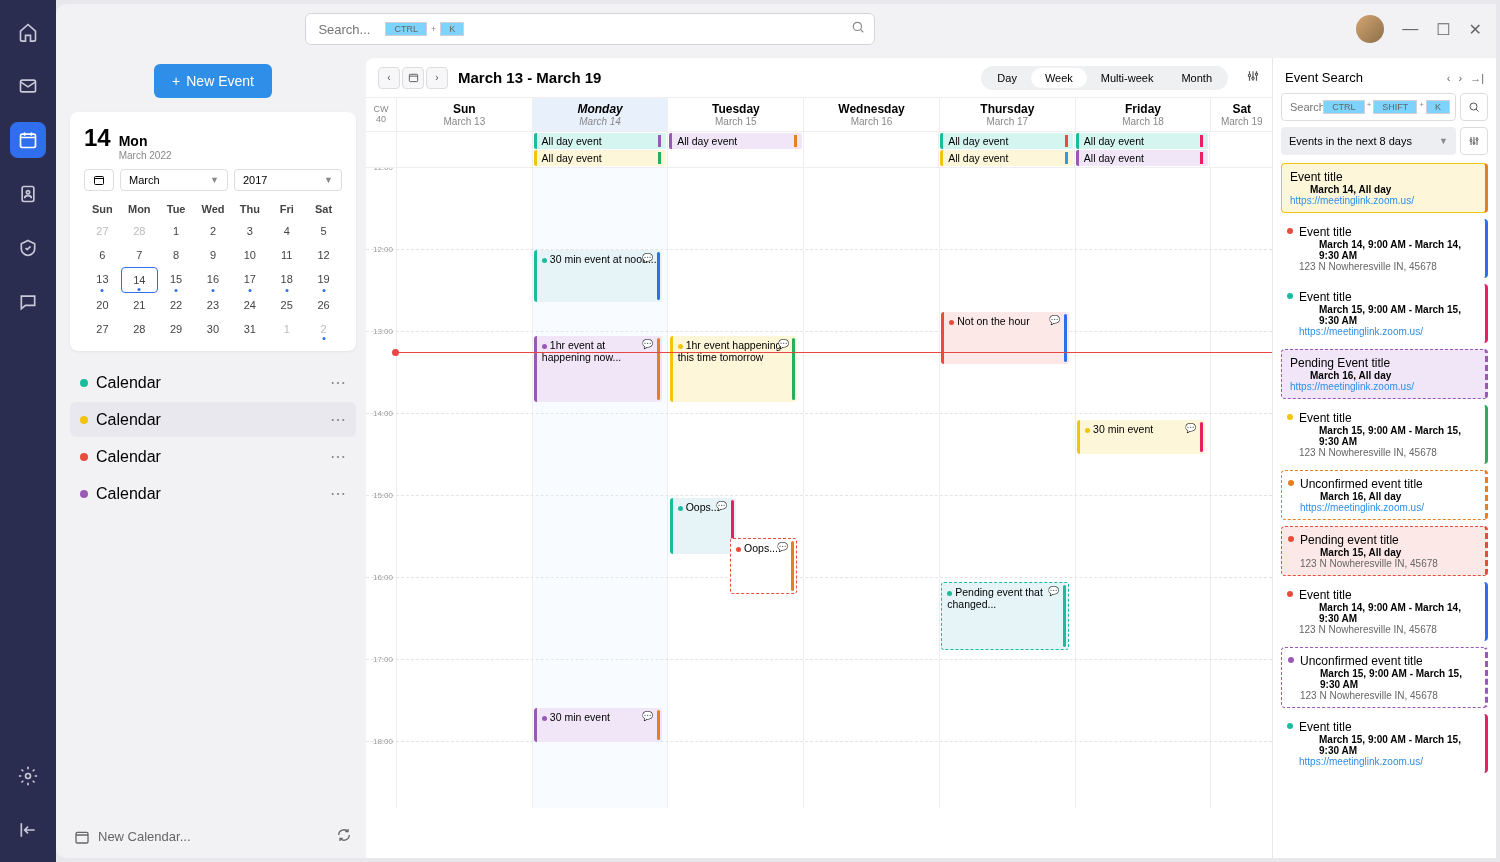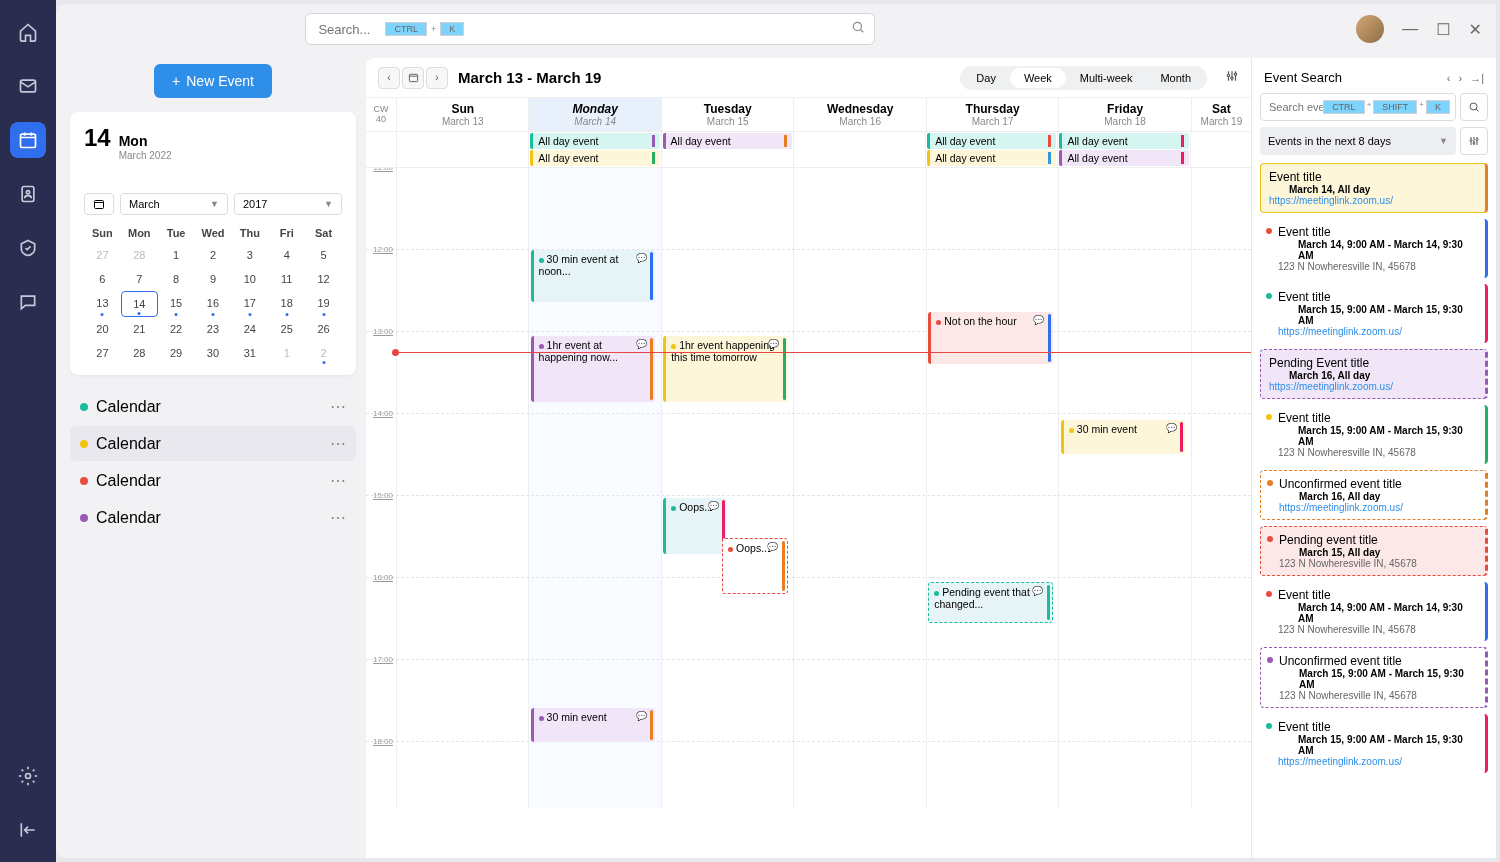--- a/index.html
+++ b/index.html
@@ -32,21 +32,21 @@
 
 
 .sidebar { width: 310px; padding: 10px 10px 0 14px; display: flex; flex-direction: column; }
 .new-event-btn { background: #2f8fe8; color: #fff; border: none; border-radius: 6px; padding: 9px 18px; font-size: 14px; font-weight: 500; cursor: pointer; display: flex; align-items: center; gap: 6px; margin: 0 auto 14px; }
 .mini-cal-card { background: #fff; border-radius: 8px; padding: 12px 14px 10px; box-shadow: 0 1px 3px rgba(0,0,0,0.06); }
 .mini-date-head { display: flex; align-items: baseline; gap: 8px; margin-bottom: 8px; }
 .mini-big-day { font-size: 24px; font-weight: 600; }
 .mini-day-name { font-size: 14px; font-weight: 600; }
 .mini-month-year { font-size: 10px; color: #888; display: block; }
 .mini-selects { display: flex; gap: 6px; margin-bottom: 8px; }
-.mini-select { flex: 1; border: 1px solid #ddd; border-radius: 4px; padding: 4px 8px; font-size: 11px; background: #fff; display: flex; align-items: center; justify-content: space-between; cursor: pointer; margin-top: 24px; }
+.mini-select { flex: 1; border: 1px solid #ddd; border-radius: 4px; padding: 4px 8px; font-size: 11px; background: #fff; display: flex; align-items: center; justify-content: space-between; cursor: pointer; }
 .mini-select.small { flex: 0 0 24px; justify-content: center; }
 .mini-cal-grid { display: grid; grid-template-columns: repeat(7, 1fr); text-align: center; font-size: 11px; }
 .mini-dow { font-weight: 600; color: #444; padding: 4px 0; }
 .mini-day { padding: 6px 0; color: #444; position: relative; cursor: pointer; }
 .mini-day.dim { color: #bbb; }
 .mini-day.today { background: #fff; border: 1.5px solid #2f6fed; border-radius: 4px; }
 .mini-dot { width: 3px; height: 3px; border-radius: 50%; background: #2f6fed; position: absolute; bottom: 1px; left: 50%; transform: translateX(-50%); }
 
 .cal-list { margin-top: 14px; display: flex; flex-direction: column; gap: 2px; }
 .cal-list-item { display: flex; align-items: center; gap: 8px; padding: 8px 10px; border-radius: 6px; cursor: pointer; }
@@ -79,37 +79,37 @@
 .allday-rows { display: flex; border-bottom: 1px solid #eee; }
 .allday-gutter { width: 30px; }
 .allday-col { flex: 1; border-left: 1px solid #eee; padding: 1px; display: flex; flex-direction: column; gap: 1px; }
 .allday-col.sat { flex: 0.45; }
 .allday-event { font-size: 10.5px; padding: 2px 5px; border-radius: 2px; position: relative; border-left-width: 3px; border-left-style: solid; display: flex; }
 .allday-event .stripe { width: 3px; margin-left: auto; }
 
 .hour-grid { position: relative; height: 640px; overflow-y: auto; }
 .hour-rows { position: relative; }
 .hour-row { height: 82px; border-bottom: 1px dashed #e4e4e8; display: flex; }
-.hour-label { width: 30px; font-size: 8px; color: #999; text-align: right; padding-right: 3px; margin-top: -5px; text-decoration: underline; }
+.hour-label { width: 30px; font-size: 8px; color: #999; text-align: right; padding-right: 3px; margin-top: -5px; }
 .hour-cells { flex: 1; display: flex; }
 .hour-cell { flex: 1; border-left: 1px solid #eee; position: relative; }
 .hour-cell.sat { flex: 0.45; }
 .hour-cell.today { background: #f8fbff; }
 
 .event-block { position: absolute; left: 2px; right: 6px; border-radius: 3px; padding: 3px 5px; font-size: 10.5px; overflow: hidden; border-left: 3px solid; }
 .event-block .edot { width: 5px; height: 5px; border-radius: 50%; display: inline-block; margin-right: 3px; vertical-align: middle; }
 .event-block .ricon { position: absolute; top: 3px; right: 8px; font-size: 9px; }
 .event-block .rstripe { position: absolute; top: 2px; bottom: 2px; right: 2px; width: 3px; border-radius: 2px; }
 .event-block.dashed { border: 1.5px dashed; }
 
 .now-line { position: absolute; left: 30px; right: 0; height: 1px; background: #e84545; }
 .now-dot { position: absolute; left: 26px; width: 7px; height: 7px; border-radius: 50%; background: #e84545; transform: translateY(-3px); }
 
 
-.right-panel { width: 245px; background: #fff; border-left: 1px solid #e8e8ec; display: flex; flex-direction: column; padding: 8px 8px 0; margin-top: 4px; }
+.right-panel { width: 224px; background: #fff; border-left: 1px solid #e8e8ec; display: flex; flex-direction: column; padding: 8px 8px 0; margin-top: 4px; }
 .rp-head { display: flex; align-items: center; justify-content: space-between; padding: 4px 4px 8px; }
 .rp-title { font-size: 13px; font-weight: 500; }
 .rp-head-icons { display: flex; gap: 8px; color: #666; font-size: 11px; }
 .rp-search-row { display: flex; gap: 4px; margin-bottom: 6px; }
 .rp-search { flex: 1; position: relative; }
 .rp-search input { width: 100%; height: 28px; border: 1px solid #ddd; border-radius: 4px; padding: 0 26px 0 8px; font-size: 11px; }
 .rp-search-kbd { position: absolute; right: 6px; top: 50%; transform: translateY(-50%); display: flex; gap: 2px; }
 .rp-btn { width: 28px; height: 28px; border: 1px solid #ddd; border-radius: 4px; background: #fff; display: flex; align-items: center; justify-content: center; cursor: pointer; color: #555; font-size: 11px; }
 .rp-filter-row { display: flex; gap: 4px; margin-bottom: 8px; }
 .rp-filter-sel { flex: 1; background: #eceef2; border-radius: 4px; padding: 6px 8px; font-size: 11px; display: flex; align-items: center; justify-content: space-between; cursor: pointer; }
@@ -300,20 +300,31 @@
     <span>Calendar</span>
     <span class="more">⋯</span>
           </div>
           <div class="cal-list-item">
             <span class="cal-dot" style="background:#9b59b6"></span>
     <span>Calendar</span>
     <span class="more">⋯</span>
           </div>
         </div>
 
+      <div class="sidebar-footer">
+        <svg width="16" height="16" viewBox="0 0 24 24" fill="none" stroke="currentColor" stroke-width="2">
+            <rect x="3" y="5" width="18" height="16" rx="2"></rect>
+            <path d="M3 9h18"></path>
+          </svg>
+        <span>New Calendar...</span>
+        <span style="margin-left:auto"><svg width="16" height="16" viewBox="0 0 24 24" fill="none" stroke="currentColor" stroke-width="2">
+              <path d="M4 12a8 8 0 0114-5M20 12a8 8 0 01-14 5"></path>
+              <path d="M18 3v4h-4M6 21v-4h4"></path>
+            </svg></span>
+      </div>
     </div>
 
     <div class="cal-main">
       <div class="cal-toolbar">
         <div class="nav-btns">
           <div class="nav-btn">‹</div>
           <div class="nav-btn">
               <svg width="11" height="11" viewBox="0 0 24 24" fill="none" stroke="currentColor" stroke-width="2">
                 <rect x="3" y="5" width="18" height="16" rx="2"></rect>
                 <path d="M3 9h18"></path>
@@ -535,21 +546,21 @@
       <span class="rstripe" style="background:#e91e63"></span></div>
                   <div class="event-block dashed" style="top: 370px; height: 56px; left: 46%; right: 6px; background: rgb(255, 255, 255); border-color: rgb(231, 76, 60); pointer-events: auto;"><span class="edot" style="background:#e74c3c"></span><span>Oops...</span>
       <span class="ricon">💬</span>
       <span class="rstripe" style="background:#e67e22"></span></div>
                 </div>
                 <div style="flex: 1 1 0%; position: relative;"></div>
                 <div style="flex: 1 1 0%; position: relative;">
                   <div class="event-block" style="top: 144px; height: 52px; left: 2px; right: 6px; background: rgb(253, 232, 232); border-left-color: rgb(231, 76, 60); pointer-events: auto;"><span class="edot" style="background:#e74c3c"></span><span>Not on the hour</span>
       <span class="ricon">💬</span>
       <span class="rstripe" style="background:#2f6fed"></span></div>
-                  <div class="event-block dashed" style="top: 414px; height: 41px; left: 2px; right: 6px; background: rgb(230, 244, 247); border-color: rgb(26, 188, 156); pointer-events: auto;"><span class="edot" style="background:#1abc9c"></span><span>Pending event that changed...</span>
+                  <div class="event-block dashed" style="top: 414px; height: 68px; left: 2px; right: 6px; background: rgb(230, 244, 247); border-color: rgb(26, 188, 156); pointer-events: auto;"><span class="edot" style="background:#1abc9c"></span><span>Pending event that changed...</span>
       <span class="ricon">💬</span>
       <span class="rstripe" style="background:#1abc9c"></span></div>
                 </div>
                 <div style="flex: 1 1 0%; position: relative;">
                   <div class="event-block" style="top: 252px; height: 34px; left: 2px; right: 6px; background: rgb(253, 246, 217); border-left-color: rgb(241, 196, 15); pointer-events: auto;"><span class="edot" style="background:#f1c40f"></span><span>30 min event</span>
       <span class="ricon">💬</span>
       <span class="rstripe" style="background:#e91e63"></span></div>
                 </div>
                 <div style="flex: 0.45 1 0%; position: relative;"></div>
               </div>

